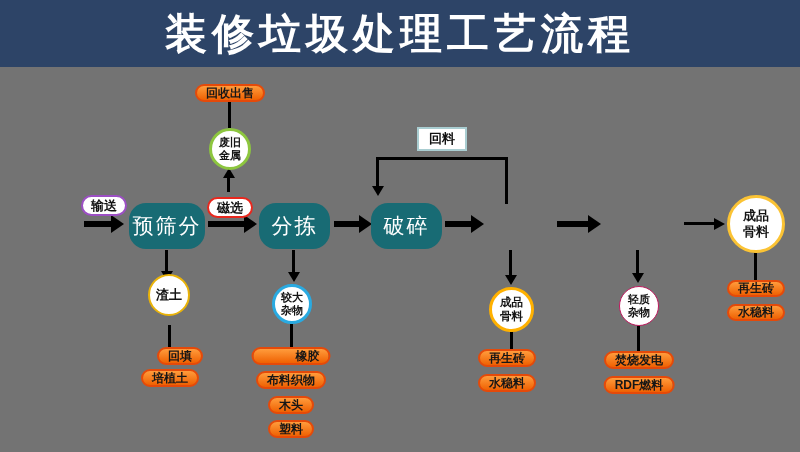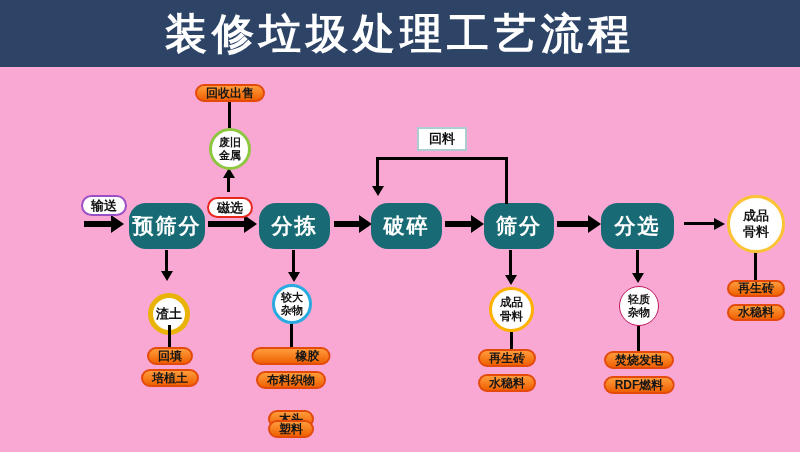--- a/index.html
+++ b/index.html
@@ -1,27 +1,27 @@
 <!DOCTYPE html>
 <html><head>
 <meta charset="utf-8">
 <style>
   html,body{margin:0;padding:0;background:#fff;}
   #canvas{
-    position:relative;width:800px;height:452px;background:#f9a8d4;overflow:hidden;
+    position:relative;width:800px;height:452px;background:#737373;overflow:hidden;
     font-family:"Liberation Sans","DejaVu Sans",sans-serif;
   }
   
   .banner{position:absolute;left:0;top:0;width:800px;height:67px;background:#2d4467;
     display:flex;align-items:center;justify-content:center;}
   .banner h1{margin:0;color:#ffffff;font-size:42px;font-weight:bold;letter-spacing:5px;}
   
   .stage{position:absolute;top:203px;height:46px;background:#186b74;color:#ffffff;
     border-radius:17px;display:flex;align-items:center;justify-content:center;
-    font-size:21px;font-weight:bold;letter-spacing:2px;}
+    font-size:21px;font-weight:normal;letter-spacing:2px;}
   
   .circle{position:absolute;background:#ffffff;border-radius:50%;box-sizing:border-box;
     display:flex;align-items:center;justify-content:center;text-align:center;
     font-weight:bold;color:#141414;white-space:pre-line;line-height:1.2;}
   
   .pill{position:absolute;transform:translateX(-50%);height:18px;box-sizing:border-box;
     background:linear-gradient(180deg,#ff9c3c 0%,#ef6102 100%);
     border:2px solid #e44a0a;border-radius:10px;color:#161616;
     font-size:12px;font-weight:bold;display:flex;align-items:center;justify-content:center;
     padding:0 9px;white-space:nowrap;}
@@ -65,47 +65,45 @@
   <div class="ar" style="left:445px;top:221px;width:26px;"></div>
   <div class="ar" style="left:557px;top:221px;width:31px;"></div>
   <div class="ar thin" style="left:684px;top:222px;width:30px;"></div>
 
   <div class="elabel convey" style="left:104px;top:195px;">输送</div>
   <div class="elabel magnetic" style="left:230px;top:197px;">磁选</div>
 
   <div class="stage" style="left:129px;width:76px;">预筛分</div>
   <div class="stage" style="left:371px;width:71px;">破碎</div>
   <div class="stage" style="left:259px;width:71px;">分拣</div>
-  <div class="stage" style="left:484px;width:70px;">筛分</div>
-  <div class="stage" style="left:601px;width:73px;">分选</div>
 
   <div class="au" style="left:227px;top:178px;height:14px;"></div>
   <div class="circle" style="left:209px;top:128px;width:42px;height:42px;border:3px solid #8dc63f;font-size:11px;">废旧
 金属</div>
   <div class="vline" style="left:228px;top:101px;height:27px;"></div>
   <div class="pill" style="left:230px;top:84px;">回收出售</div>
 
   <div class="hline" style="left:376px;top:157px;width:132px;"></div>
   <div class="vline" style="left:505px;top:157px;height:47px;"></div>
   <div class="ad" style="left:376px;top:157px;height:29px;"></div>
   <div class="rlabel" style="left:442px;top:127px;">回料</div>
 
   <div class="ad" style="left:165px;top:250px;height:21px;"></div>
-  <div class="circle" style="left:148px;top:293px;width:42px;height:42px;border:5px solid #eab308;font-size:13px;">渣土</div>
+  <div class="circle" style="left:148px;top:274px;width:42px;height:42px;border:2px solid #eab308;font-size:13px;">渣土</div>
   <div class="vline" style="left:168px;top:325px;height:23px;"></div>
-  <div class="pill" style="left:170px;top:347px;">回填</div>
+  <div class="pill" style="left:180px;top:347px;">回填</div>
   <div class="pill" style="left:170px;top:369px;">培植土</div>
 
   <div class="ad" style="left:292px;top:250px;height:22px;"></div>
   <div class="circle" style="left:272px;top:284px;width:40px;height:40px;border:3px solid #29aae1;font-size:11px;">较大
 杂物</div>
   <div class="vline" style="left:290px;top:324px;height:24px;"></div>
   <div class="pill" style="left:291px;top:347px;padding-left:42px;">橡胶</div>
   <div class="pill" style="left:291px;top:371px;">布料织物</div>
-  <div class="pill" style="left:291px;top:410px;">木头</div>
+  <div class="pill" style="left:291px;top:396px;">木头</div>
   <div class="pill" style="left:291px;top:420px;">塑料</div>
 
   <div class="ad" style="left:509px;top:250px;height:25px;"></div>
   <div class="circle" style="left:489px;top:287px;width:45px;height:45px;border:3px solid #ffb100;font-size:11.5px;">成品
 骨料</div>
   <div class="vline" style="left:510px;top:332px;height:18px;"></div>
   <div class="pill" style="left:507px;top:349px;">再生砖</div>
   <div class="pill" style="left:507px;top:374px;">水稳料</div>
 
   <div class="ad" style="left:636px;top:250px;height:23px;"></div>

